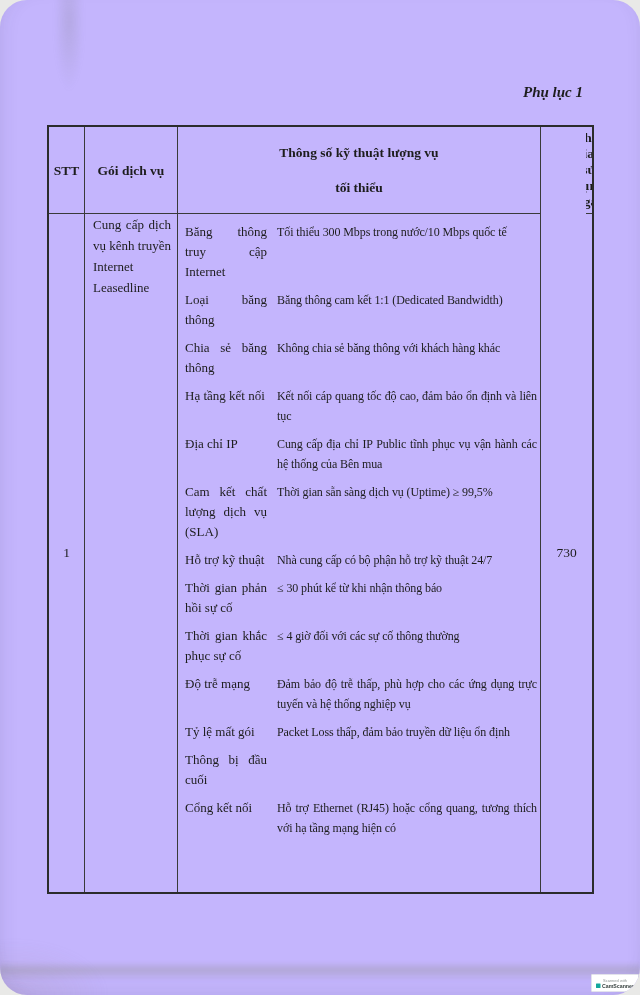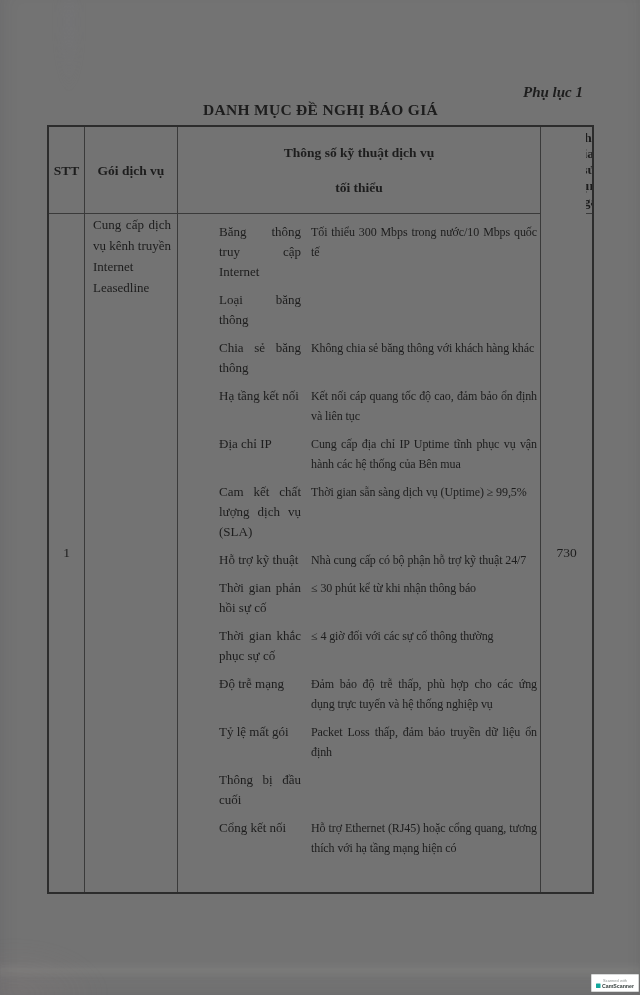--- a/index.html
+++ b/index.html
@@ -1,22 +1,23 @@
 <!DOCTYPE html>
 <html><head>
 <meta charset="utf-8">
 <style>
   html,body { margin:0; padding:0; background:#e9e9e7; }
   .page {
     position:relative; width:640px; height:995px; margin:0 auto;
-    background:#737373; overflow:hidden;
+    background:#c4b5fd; overflow:hidden;
     font-family:"Liberation Serif","DejaVu Serif",serif; color:#1d1d1d;
     box-shadow: inset 14px 0 20px -14px rgba(60,60,65,.10),
                 inset -12px 0 18px -14px rgba(60,60,65,.08),
                 inset 0 -18px 26px -18px rgba(60,60,65,.10);
+    border-radius: 27px;
   }
 
   
   .smudge-top { position:absolute; left:54px; top:-8px; width:30px; height:100px;
     background:radial-gradient(ellipse at 50% 30%, rgba(120,120,128,.20), rgba(120,120,128,0) 70%);
     filter:blur(2px); }
   .band-bottom { position:absolute; left:0; top:961px; width:100%; height:20px;
     background:linear-gradient(to bottom, rgba(140,140,138,0) 0%, rgba(140,140,138,.30) 45%, rgba(140,140,138,0) 100%);
     filter:blur(1px); }
   .corner-shade { position:absolute; left:-10px; top:938px; width:120px; height:70px;
@@ -42,21 +43,21 @@
   .h-duration { line-height:16px; padding:8px 2px;margin-left:45px; }
 
   .b-stt, .b-duration { display:flex; align-items:center; justify-content:center;
     font-size:13.5px; }
   .b-service { display:flex; align-items:flex-start; padding:0 6px 0 8px; }
   .b-service > div { text-align:justify; font-size:13px; line-height:21px; }
 
   .b-specs { padding:8px 3px 0 7px; }
   .spec-item { display:flex; gap:10px; margin-bottom:8px; }
   .spec-label { flex:0 0 82px; width:82px; text-align:justify;
-    font-size:13px; line-height:20px;margin-left:34px; }
+    font-size:13px; line-height:20px; }
   .spec-value { flex:1; text-align:justify; font-size:12px; line-height:20px;
     letter-spacing:-.1px; }
 
   
   .camscanner { position:absolute; right:2px; top:974px; width:47px; height:17px; }
   .cs-inner { width:94px; height:34px; transform:scale(.5); transform-origin:top left;
     background:#ffffff; border:1px solid #cfd4d3; border-radius:2px;
     display:flex; flex-direction:column; align-items:center; justify-content:center; gap:1px;
     font-family:"Liberation Sans","DejaVu Sans",sans-serif; }
   .cs-line1 { font-size:8px; line-height:9px; color:#8f9694; }
@@ -67,60 +68,60 @@
 </head>
 <body>
 
 <div class="page">
 
   <div class="smudge-top"></div>
   <div class="band-bottom"></div>
   <div class="corner-shade"></div>
 
   <div class="appendix">Phụ lục 1</div>
-  <div class="title">DANH MỤC ĐỀ NGHỊ BÁO GIÁ</div>
 
   <div class="doc-table">
 
     <div class="cell hcell">STT</div>
     <div class="cell hcell">Gói dịch vụ</div>
     <div class="cell hcell h-specs">
-      <div>Thông số kỹ thuật dịch vụ</div>
+      <div>Thông số kỹ thuật lượng vụ</div>
       <div>tối thiểu</div>
     </div>
     <div class="cell hcell h-duration last">Thời gian sử dụng (Ngày)</div>
 
     <div class="cell b-stt">1</div>
     <div class="cell b-service">
       <div>Cung cấp dịch vụ kênh truyền Internet Leasedline</div>
     </div>
     <div class="cell b-specs">
       <div>
   <div class="spec-item">
     <div class="spec-label">Băng thông truy cập Internet</div>
     <div class="spec-value">Tối thiểu 300 Mbps trong nước/10 Mbps quốc tế</div>
   </div>
 
   <div class="spec-item">
     <div class="spec-label">Loại băng thông</div>
+    <div class="spec-value">Băng thông cam kết 1:1 (Dedicated Bandwidth)</div>
   </div>
 
   <div class="spec-item">
     <div class="spec-label">Chia sẻ băng thông</div>
     <div class="spec-value">Không chia sẻ băng thông với khách hàng khác</div>
   </div>
 
   <div class="spec-item">
     <div class="spec-label">Hạ tầng kết nối</div>
     <div class="spec-value">Kết nối cáp quang tốc độ cao, đảm bảo ổn định và liên tục</div>
   </div>
 
   <div class="spec-item">
     <div class="spec-label">Địa chỉ IP</div>
-    <div class="spec-value">Cung cấp địa chỉ IP Uptime tĩnh phục vụ vận hành các hệ thống của Bên mua</div>
+    <div class="spec-value">Cung cấp địa chỉ IP Public tĩnh phục vụ vận hành các hệ thống của Bên mua</div>
   </div>
 
   <div class="spec-item">
     <div class="spec-label">Cam kết chất lượng dịch vụ (SLA)</div>
     <div class="spec-value">Thời gian sẵn sàng dịch vụ (Uptime) ≥ 99,5%</div>
   </div>
 
   <div class="spec-item">
     <div class="spec-label">Hỗ trợ kỹ thuật</div>
     <div class="spec-value">Nhà cung cấp có bộ phận hỗ trợ kỹ thuật 24/7</div>

